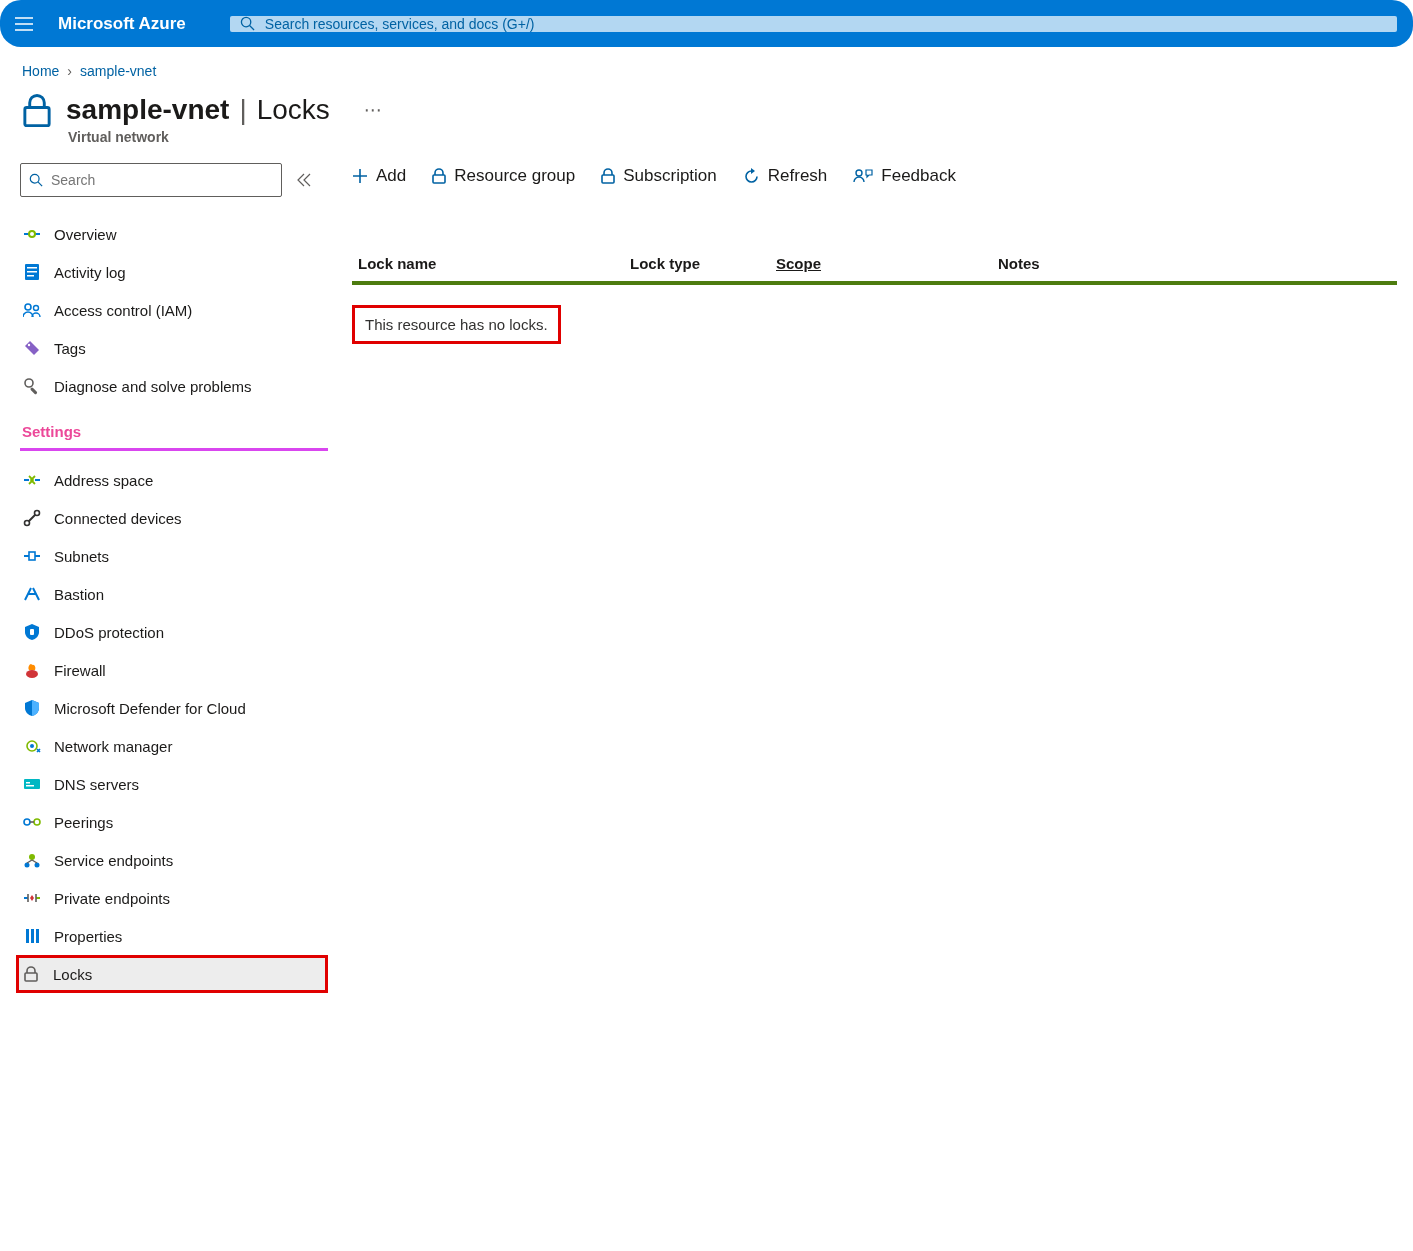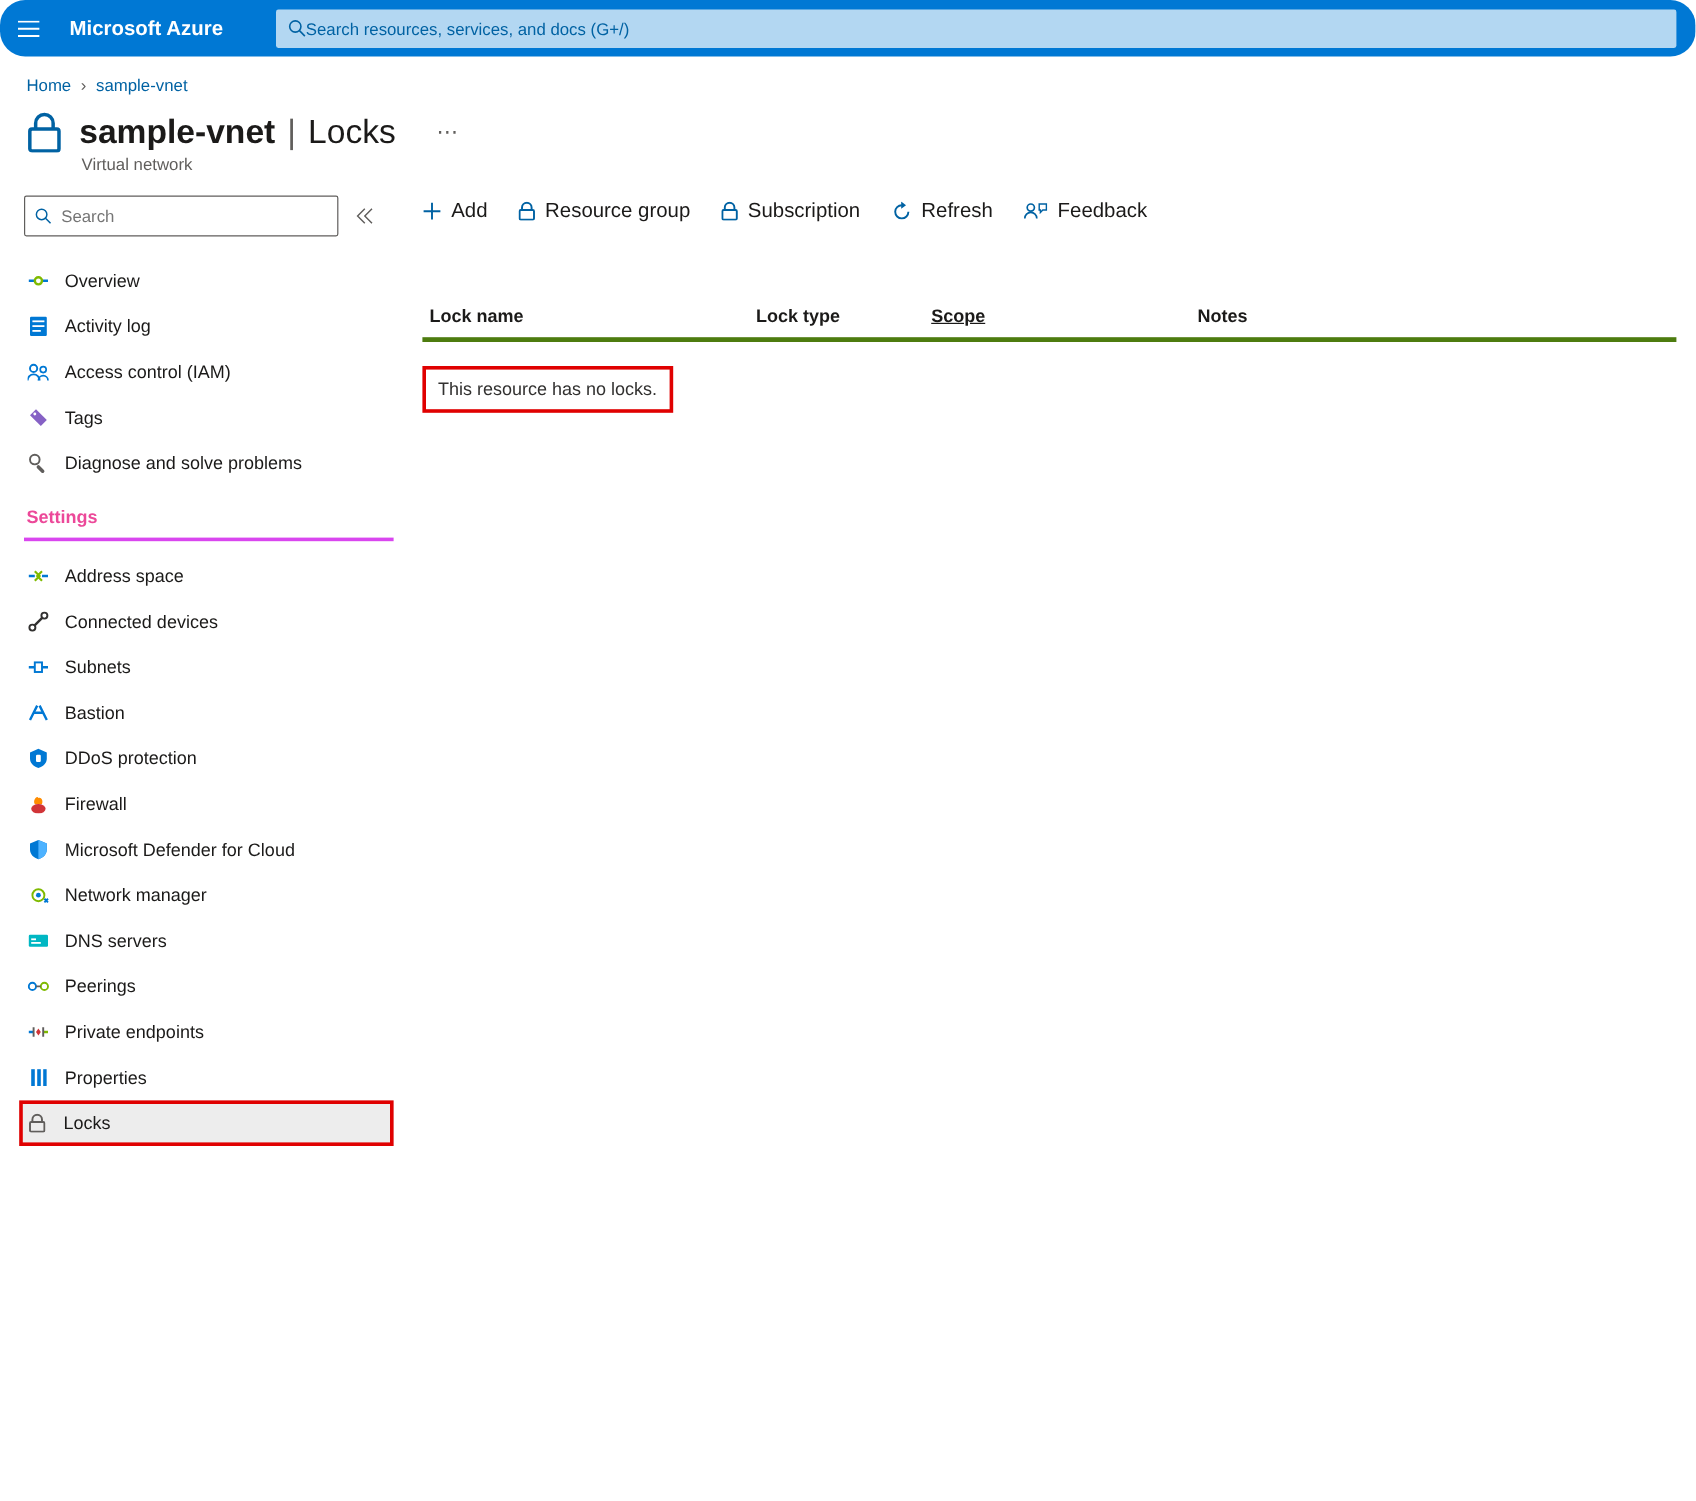--- a/index.html
+++ b/index.html
@@ -5,37 +5,37 @@
   * { box-sizing: border-box; margin: 0; padding: 0; font-family: "Segoe UI", Arial, sans-serif; }
   body { background: #fff; color: #323130; font-size: 14px; width: 1413px; }
   
   .top-header {
     display: flex; align-items: center; height: 47px;
     background: #0078d4; color: #fff; padding: 0 6px; border-radius: 21px;
   }
   .hamburger { width: 36px; height: 36px; display:flex; align-items:center; justify-content:center; cursor:pointer; }
   .brand { font-size: 17px; font-weight: 600; padding: 0 34px 0 16px; }
   .search-global {
-    flex: 1; height: 32px; background: #b3d7f2; border-radius: 2px;
-    display: flex; align-items: center; margin: 0 10px; padding: 0 10px; 
+    flex: 1; height: 16px; background: #b3d7f2; border-radius: 2px;
+    display: flex; align-items: center; margin: 0 10px; padding: 0 10px; gap: 10px;
     color: #0062a3;
   }
   .search-global .ph { color: #0062a3; font-size: 14px; }
   
   .breadcrumb { display:flex; align-items:center; gap:8px; padding: 16px 22px 6px 22px; font-size: 14px; }
   .breadcrumb .link { color:#0062a3; cursor:pointer; }
   .breadcrumb .chev { color:#605e5c; }
   
   .title-row { display:flex; align-items:center; gap:14px; padding: 8px 22px 2px 22px; }
   .title-row .lock-big { color:#0062a3; }
   .title-text { display:flex; align-items:baseline; gap:10px; }
   .title-main { font-size:28px; font-weight:600; color:#1b1a19; }
   .title-pipe { font-size:28px; color:#605e5c; font-weight:300; }
   .title-section { font-size:28px; font-weight:300; color:#1b1a19; }
-  .title-sub { padding: 0 22px 18px 68px; color:#605e5c; font-size:14px; }
+  .title-sub { padding: 0 22px 18px 68px; color:#605e5c; font-size:14px;font-weight:bold; }
   .title-more { color:#605e5c; margin-left: 20px; font-size:18px; letter-spacing:2px; cursor:pointer; }
   
   .layout { display:flex; align-items:flex-start; }
   .sidebar { width: 328px; padding: 0 0 20px 20px; }
   .sidebar-search {
     display:flex; align-items:center; gap:8px; width:262px; height:34px;
     border:1px solid #605e5c; border-radius:2px; padding:16px 8px; color:#605e5c;
   }
   .sidebar-search input { border:none; outline:none; flex:1; font-size:14px; color:#1b1a19; }
   .collapse { margin-left: 14px; cursor:pointer; color:#605e5c; display:inline-flex; }
@@ -275,20 +275,31 @@
             <svg width="18" height="14" viewBox="0 0 18 14">
               <circle cx="4" cy="7" r="3" stroke="#0078d4" stroke-width="1.6" fill="none"></circle>
               <circle cx="14" cy="7" r="3" stroke="#7fba00" stroke-width="1.6" fill="none"></circle>
               <path d="M7 7 h4" stroke="#605e5c" stroke-width="1.6"></path>
             </svg>
           </span>
         <span>Peerings</span>
       </li>
       <li class="nav-item">
         <span class="icon">
+            <svg width="18" height="16" viewBox="0 0 18 16">
+              <circle cx="9" cy="5" r="3" fill="#7fba00"></circle>
+              <circle cx="4" cy="13" r="2.5" fill="#0078d4"></circle>
+              <circle cx="14" cy="13" r="2.5" fill="#0078d4"></circle>
+              <path d="M9 8 L4 11 M9 8 L14 11" stroke="#605e5c" stroke-width="1.4"></path>
+            </svg>
+          </span>
+        <span>Service endpoints</span>
+      </li>
+      <li class="nav-item">
+        <span class="icon">
             <svg width="18" height="14" viewBox="0 0 18 14">
               <path d="M1 7h4" stroke="#0078d4" stroke-width="2"></path>
               <path d="M13 7h4" stroke="#7fba00" stroke-width="2"></path>
               <path d="M5 3v8M13 3v8" stroke="#605e5c" stroke-width="1.6"></path>
               <path d="M7 7l2-3 2 3-2 3z" fill="#d13438"></path>
             </svg>
           </span>
         <span>Private endpoints</span>
       </li>
       <li class="nav-item">

